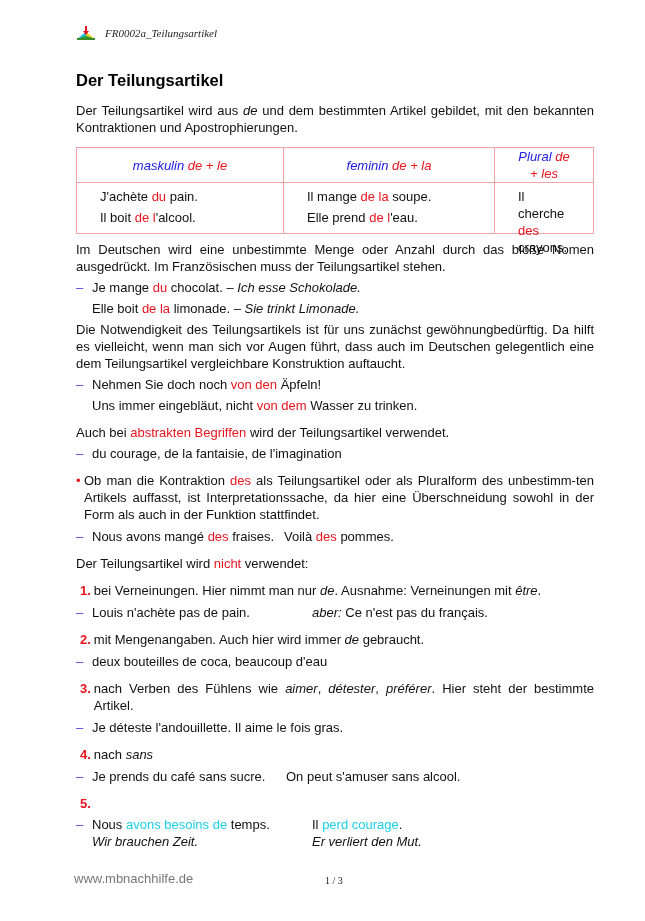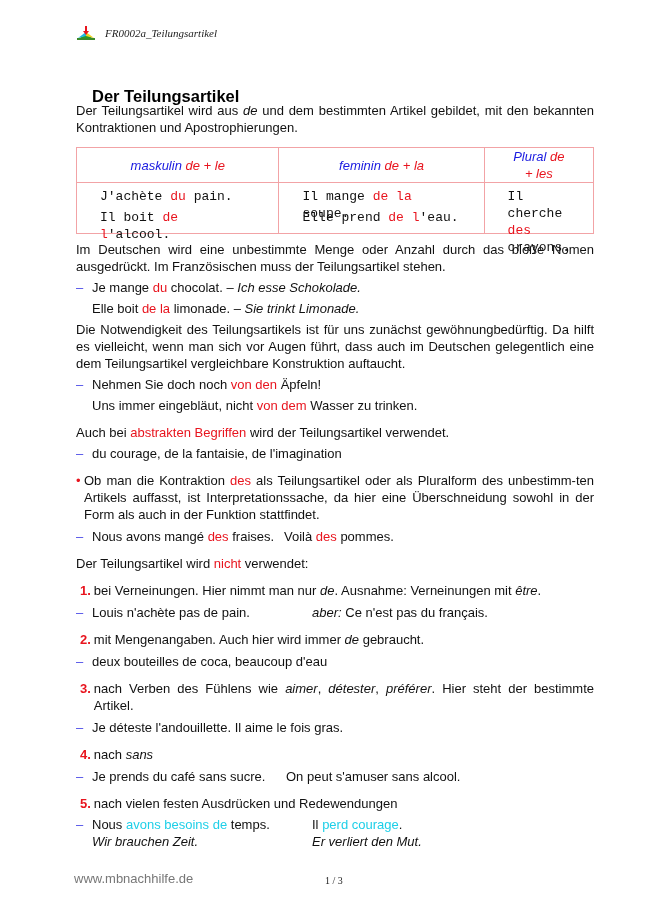--- a/index.html
+++ b/index.html
@@ -1,32 +1,32 @@
 <!DOCTYPE html>
 <html><head>
 <meta charset="utf-8">
 <style>
   html, body { margin: 0; padding: 0; background: #ffffff; }
   body { width: 645px; height: 921px; position: relative; overflow: hidden;
          font-family: "Liberation Sans", "DejaVu Sans", sans-serif; color: #111; }
   .hdr { position: absolute; left: 76px; top: 26px; display: flex; align-items: center; }
   .hdr .logo { width: 20px; height: 14px; margin-right: 9px; }
   .hdr .fname { font-family: "Liberation Serif", serif; font-style: italic; font-size: 11px; color: #222; }
-  .title { position: absolute; left: 76px; top: 71px; font-size: 16.5px; font-weight: bold; margin: 16px; color: #000; }
+  .title { position: absolute; left: 76px; top: 71px; font-size: 16.5px; font-weight: bold; margin: 0; color: #000; }
   .content { position: absolute; left: 76px; top: 102px; width: 518px; font-size: 13px; line-height: 17px; }
   .p { margin: 0; text-align: justify; }
   .red { color: #e8141e; }
   .blue { color: #1a1ae0; }
   .cyan { color: #1ecfe8; }
   .it { font-style: italic; }
   table.art { border-collapse: collapse; width: 518px; margin-top: 11px; }
   table.art td, table.art th { border: 1px solid #f2a3a6; font-weight: normal; padding: 0 23px; }
   table.art th { height: 26px; font-style: italic; text-align: center; }
   table.art td { vertical-align: top; padding-top: 5px; padding-bottom: 3px; }
-  table.art td div { height: 21px; font-family: Liberation Mono, monospace; }
+  table.art td div { height: 21px; }
   .ex { display: flex; margin: 0; }
   .dash { width: 16px; flex: none; color: #4a4ae8; }
   .ind { padding-left: 16px; }
   .bullet { display: flex; margin: 0; }
   .bullet .dot { width: 8px; flex: none; color: #e8141e; }
   .num { display: flex; margin: 0; padding-left: 4px; }
   .num .n { flex: none; color: #e8141e; font-weight: bold; margin-right: 3px; }
   .col2 { display: inline-block; }
   .footer-url { position: absolute; left: 74px; top: 871px; font-size: 13px; color: #777; }
   .footer-page { position: absolute; left: 325px; top: 875px; font-family: "Liberation Serif", serif; font-size: 10px; color: #222; }
@@ -144,21 +144,20 @@
     <span><span>nach </span><span class="it">sans</span></span>
   </div>
   <div class="ex" style="margin-top:5px">
     <span class="dash">–</span>
     <span class="col2" style="width:194px">Je prends du café sans sucre.</span>
     <span class="col2">On peut s'amuser sans alcool.</span>
   </div>
 
   <div class="num" style="margin-top:10px">
     <span class="n">5.</span>
-    <span>nach vielen festen Ausdrücken und Redewendungen</span>
   </div>
   <div class="ex" style="margin-top:4px">
     <span class="dash">–</span>
     <span class="col2" style="width:220px"><span>Nous </span><span class="cyan">avons besoins de</span><span> temps.</span></span>
     <span class="col2"><span>Il </span><span class="cyan">perd courage</span><span>.</span></span>
   </div>
   <div class="ex">
     <span class="dash"></span>
     <span class="col2 it" style="width:220px">Wir brauchen Zeit.</span>
     <span class="col2 it">Er verliert den Mut.</span>

